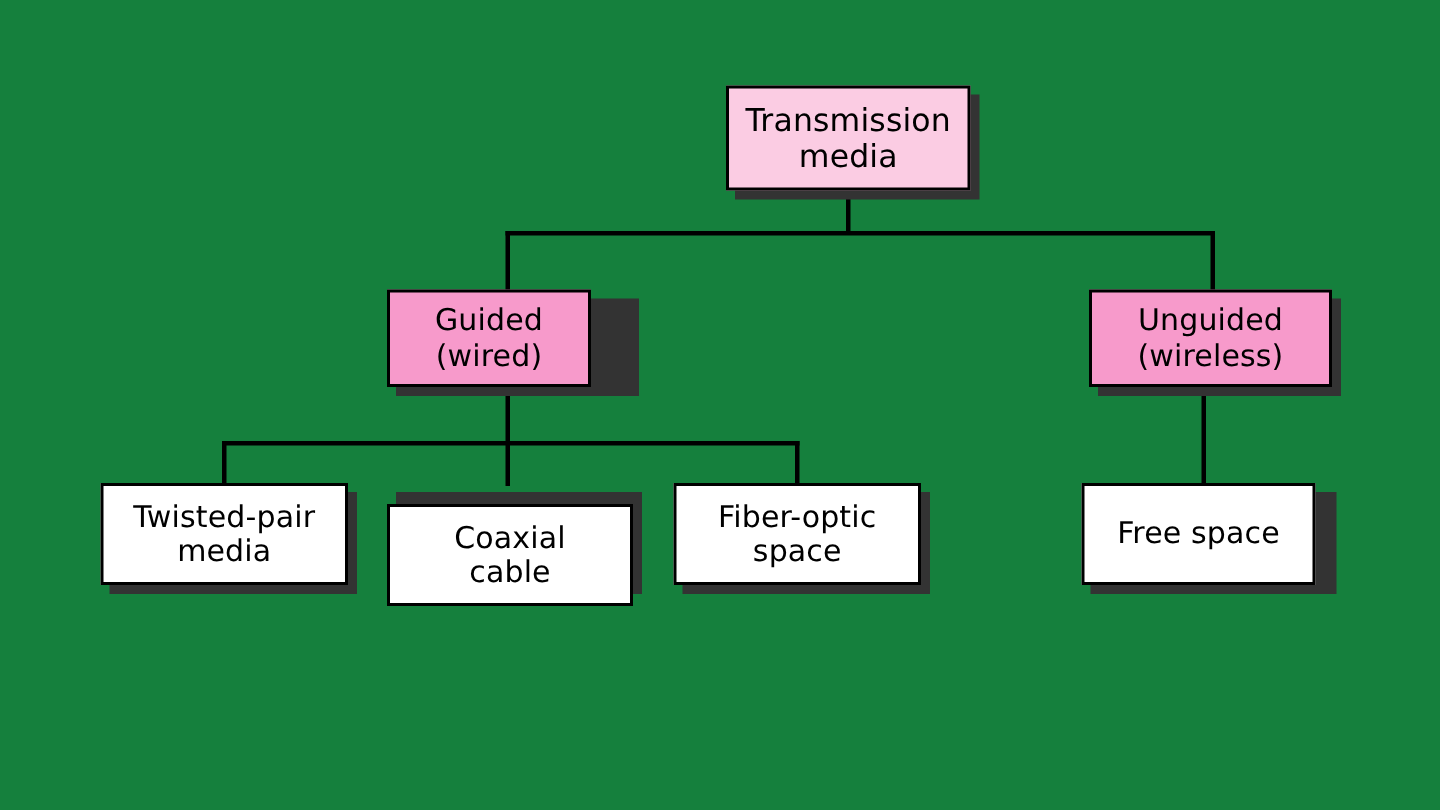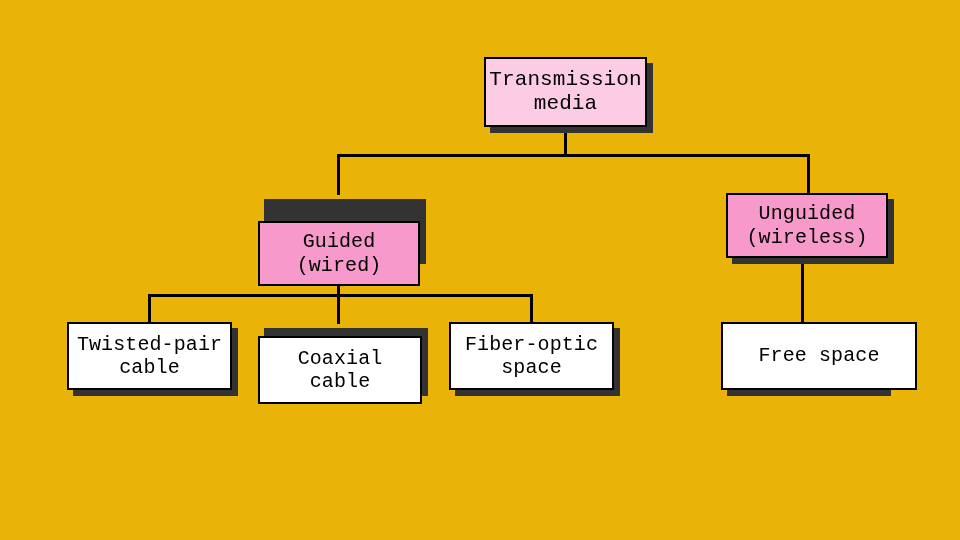--- a/index.html
+++ b/index.html
@@ -10,22 +10,21 @@
     width: 960px;
     height: 540px;
     background: #ffffff;
     font-family: "DejaVu Sans", sans-serif;
     overflow: hidden;
   }
   #canvas {
     position: relative;
     width: 960px;
     height: 540px;
-    background: #eab308;
-    font-family: Liberation Mono, monospace;
+    background: #15803d;
   }
   
   .conn {
     position: absolute;
     background: #000000;
   }
   
   .node {
     position: absolute;
     box-sizing: border-box;
@@ -81,42 +80,42 @@
   <div class="shadow" style="left:73px; top:328px; width:165px; height:68px;"></div>
   <div class="shadow" style="left:264px; top:328px; width:164px; height:68px;"></div>
   <div class="shadow" style="left:455px; top:328px; width:165px; height:68px;"></div>
   <div class="shadow" style="left:727px; top:328px; width:164px; height:68px;"></div>
 
   <div class="node fill-light sz-root" style="left:484px; top:57px; width:163px; height:70px;">
     <span class="label">Transmission
 media</span>
   </div>
 
-  <div class="node fill-dark sz-mid" style="left:258px; top:193px; width:162px; height:65px;margin-top:28px;">
+  <div class="node fill-dark sz-mid" style="left:258px; top:193px; width:136px; height:65px;">
     <span class="label">Guided
 (wired)</span>
   </div>
 
   <div class="node fill-dark sz-mid" style="left:726px; top:193px; width:162px; height:65px;">
     <span class="label">Unguided
 (wireless)</span>
   </div>
 
   <div class="node fill-white sz-leaf" style="left:67px; top:322px; width:165px; height:68px;">
     <span class="label">Twisted-pair
-cable</span>
+media</span>
   </div>
 
   <div class="node fill-white sz-leaf" style="left:258px; top:322px; width:164px; height:68px;margin-top:14px;">
     <span class="label">Coaxial
 cable</span>
   </div>
 
   <div class="node fill-white sz-leaf" style="left:449px; top:322px; width:165px; height:68px;">
     <span class="label">Fiber-optic
 space</span>
   </div>
 
-  <div class="node fill-white sz-leaf" style="left:721px; top:322px; width:196px; height:68px;">
+  <div class="node fill-white sz-leaf" style="left:721px; top:322px; width:156px; height:68px;">
     <span class="label">Free space</span>
   </div>
 
 </div>
 
 </body></html>

